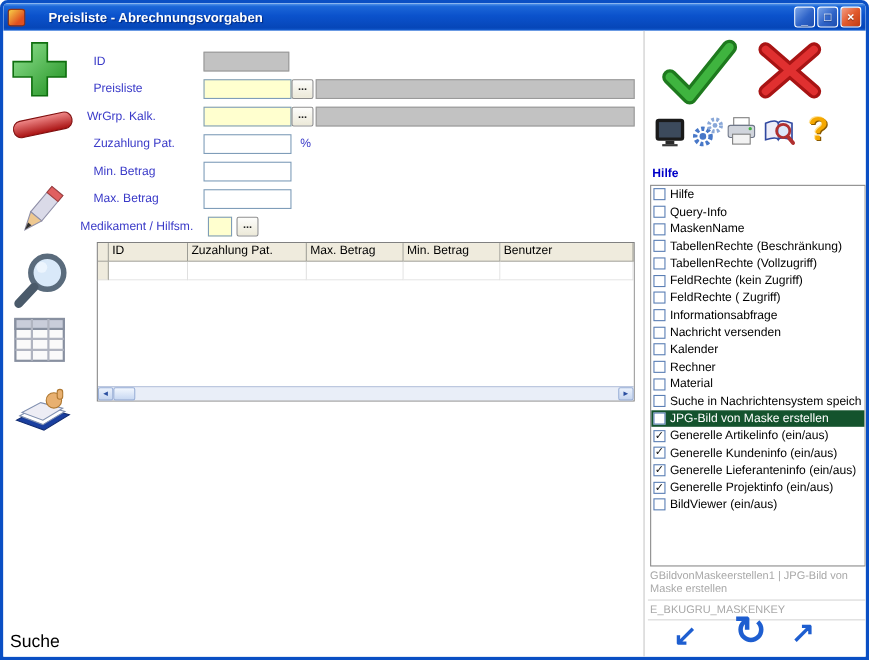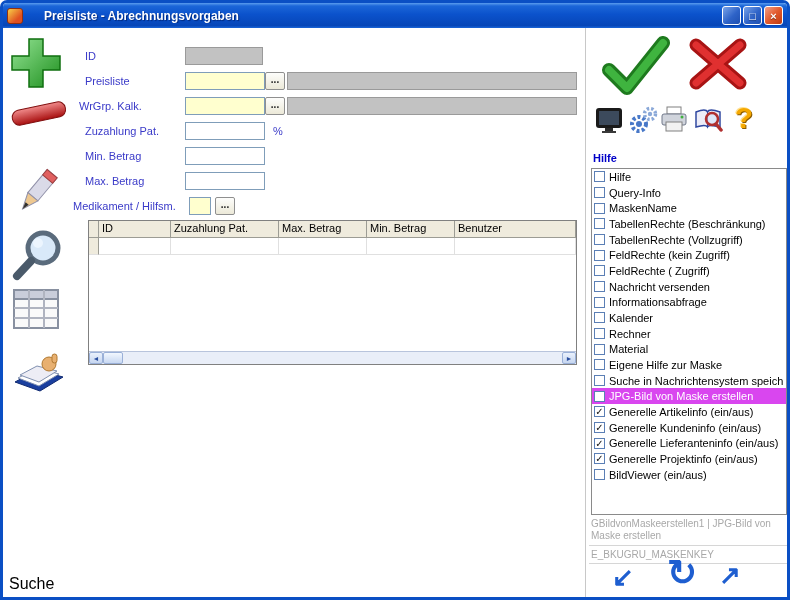--- a/index.html
+++ b/index.html
@@ -52,21 +52,21 @@
   .sb-btn { width:14px; height:100%; background:linear-gradient(180deg,#EAF1FC,#C6D6F0); border:1px solid #9AB0D8; border-radius:2px;
     font-size:7px; color:#2A4FA0; display:flex; align-items:center; justify-content:center; cursor:default; }
   .sb-thumb { width:20px; height:100%; background:linear-gradient(180deg,#F2F7FE,#C8D8F2); border:1px solid #9AB0D8; border-radius:2px; }
   .sb-track { flex:1 1 auto; }
 
   
   .vsep { position:absolute; left:582px; top:0; bottom:0; width:1px; background:#C8C8C8; }
   .hilfe-title { position:absolute; left:590px; top:124px; font-size:11px; font-weight:bold; color:#0000C8; }
   .help-list { position:absolute; left:588px; top:140px; width:196px; height:347px; border:1px solid #8A8A8A; background:#fff; overflow:hidden; }
   .help-item { height:15.68px; display:flex; align-items:center; gap:4px; padding-left:2px; font-size:11px; color:#000; white-space:nowrap; overflow:hidden; }
-  .help-item.selected { background:#d946ef; }
+  .help-item.selected { background:#14532d; }
   .help-item.selected .hl { color:#fff; }
   .cb { flex:0 0 auto; width:11px; height:11px; background:#fff; border:1px solid #5B7FB5; font-size:10px; line-height:9px; text-align:center; color:#111; }
   .hl { overflow:hidden; white-space:nowrap; }
   .panel-info { position:absolute; left:588px; top:490px; width:196px; font-size:10px; line-height:12px; color:#A8A8A8; }
   .panel-key { position:absolute; left:586px; top:517px; width:198px; border-top:1px solid #D6D6D6; border-bottom:1px solid #D6D6D6; padding:3px 2px; font-size:10px; color:#A8A8A8; }
   .nav-arrow { position:absolute; color:#1E5ED0; font-weight:bold; cursor:default; }
   .nav-undo { left:609px; top:534px; font-size:26px; }
   .nav-refresh { left:664px; top:524px; font-size:36px; }
   .nav-forward { left:716px; top:532px; font-size:26px; }
 
@@ -301,41 +301,37 @@
         <div class="help-item">
           <span class="cb"></span>
           <span class="hl">FeldRechte (kein Zugriff)</span>
         </div>
         <div class="help-item">
           <span class="cb"></span>
           <span class="hl">FeldRechte ( Zugriff)</span>
         </div>
         <div class="help-item">
           <span class="cb"></span>
+          <span class="hl">Informationsabfrage</span>
+        </div>
+        <div class="help-item">
+          <span class="cb"></span>
           <span class="hl">Nachricht versenden</span>
         </div>
         <div class="help-item">
           <span class="cb"></span>
-          <span class="hl">Informationsabfrage</span>
-        </div>
-        <div class="help-item">
-          <span class="cb"></span>
           <span class="hl">Kalender</span>
         </div>
         <div class="help-item">
           <span class="cb"></span>
           <span class="hl">Rechner</span>
         </div>
         <div class="help-item">
           <span class="cb"></span>
           <span class="hl">Material</span>
-        </div>
-        <div class="help-item">
-          <span class="cb"></span>
-          <span class="hl">Eigene Hilfe zur Maske</span>
         </div>
         <div class="help-item">
           <span class="cb"></span>
           <span class="hl">Suche in Nachrichtensystem speich</span>
         </div>
         <div class="help-item selected">
           <span class="cb"></span>
           <span class="hl">JPG-Bild von Maske erstellen</span>
         </div>
         <div class="help-item">

